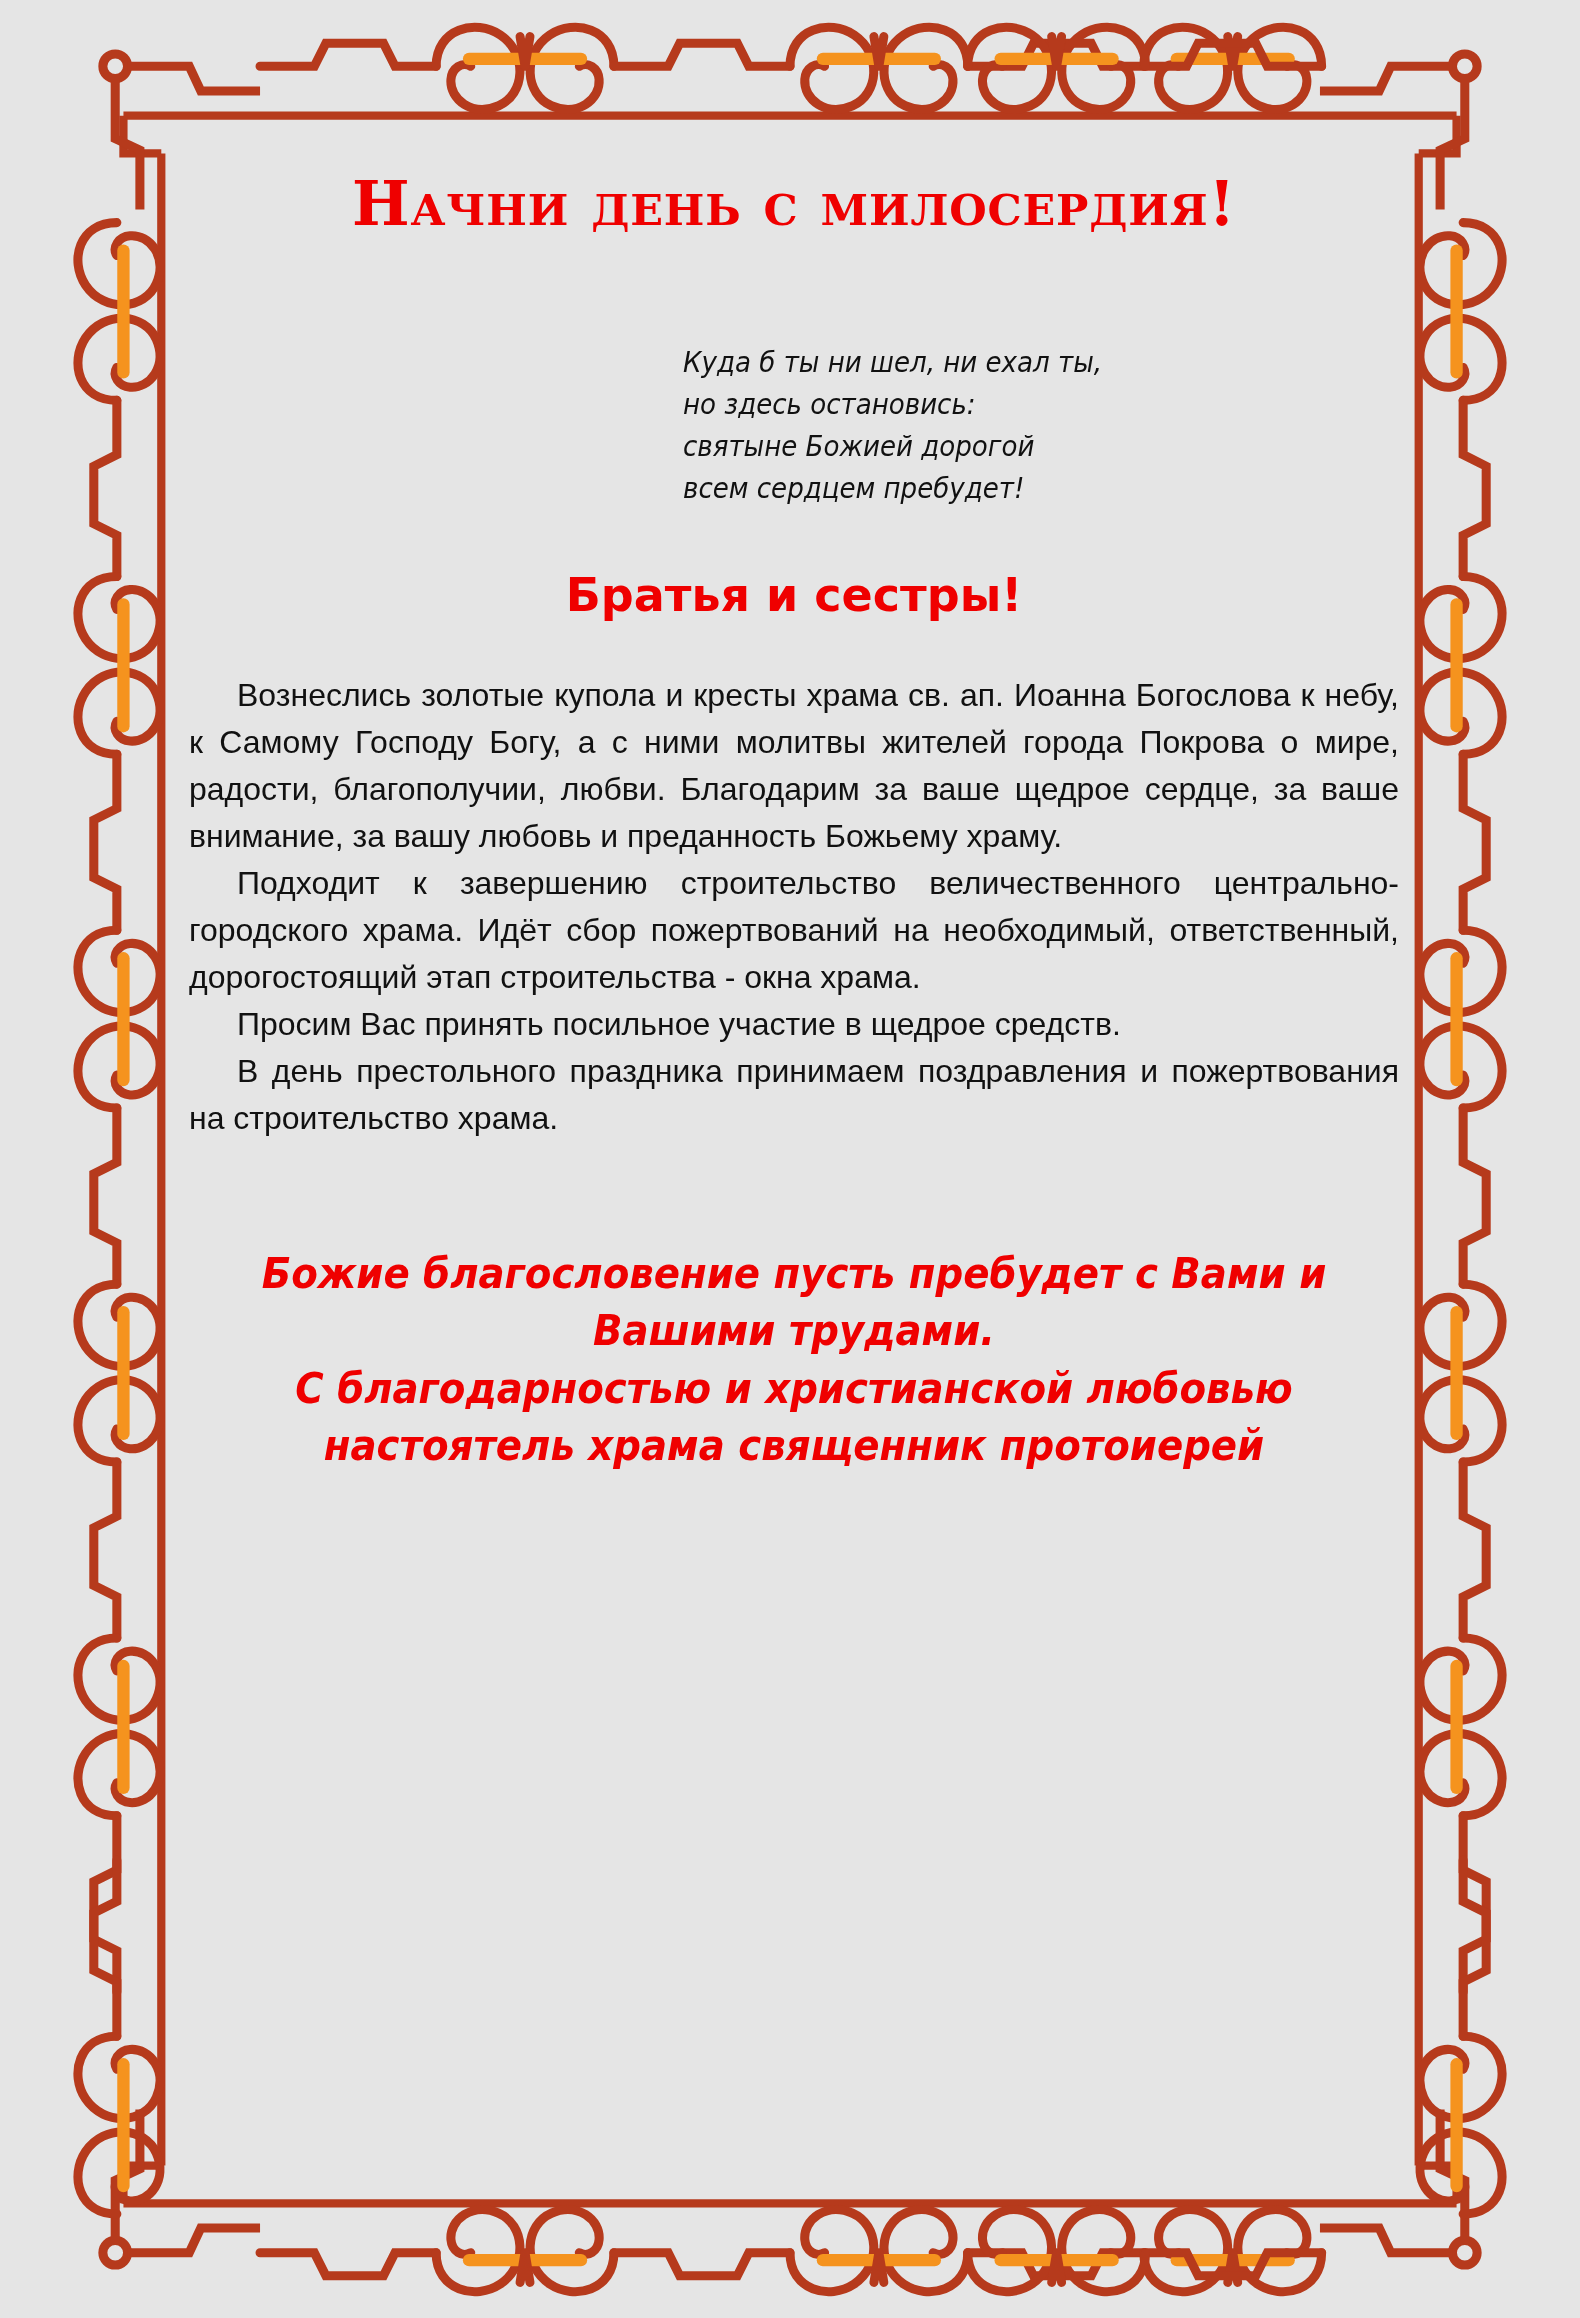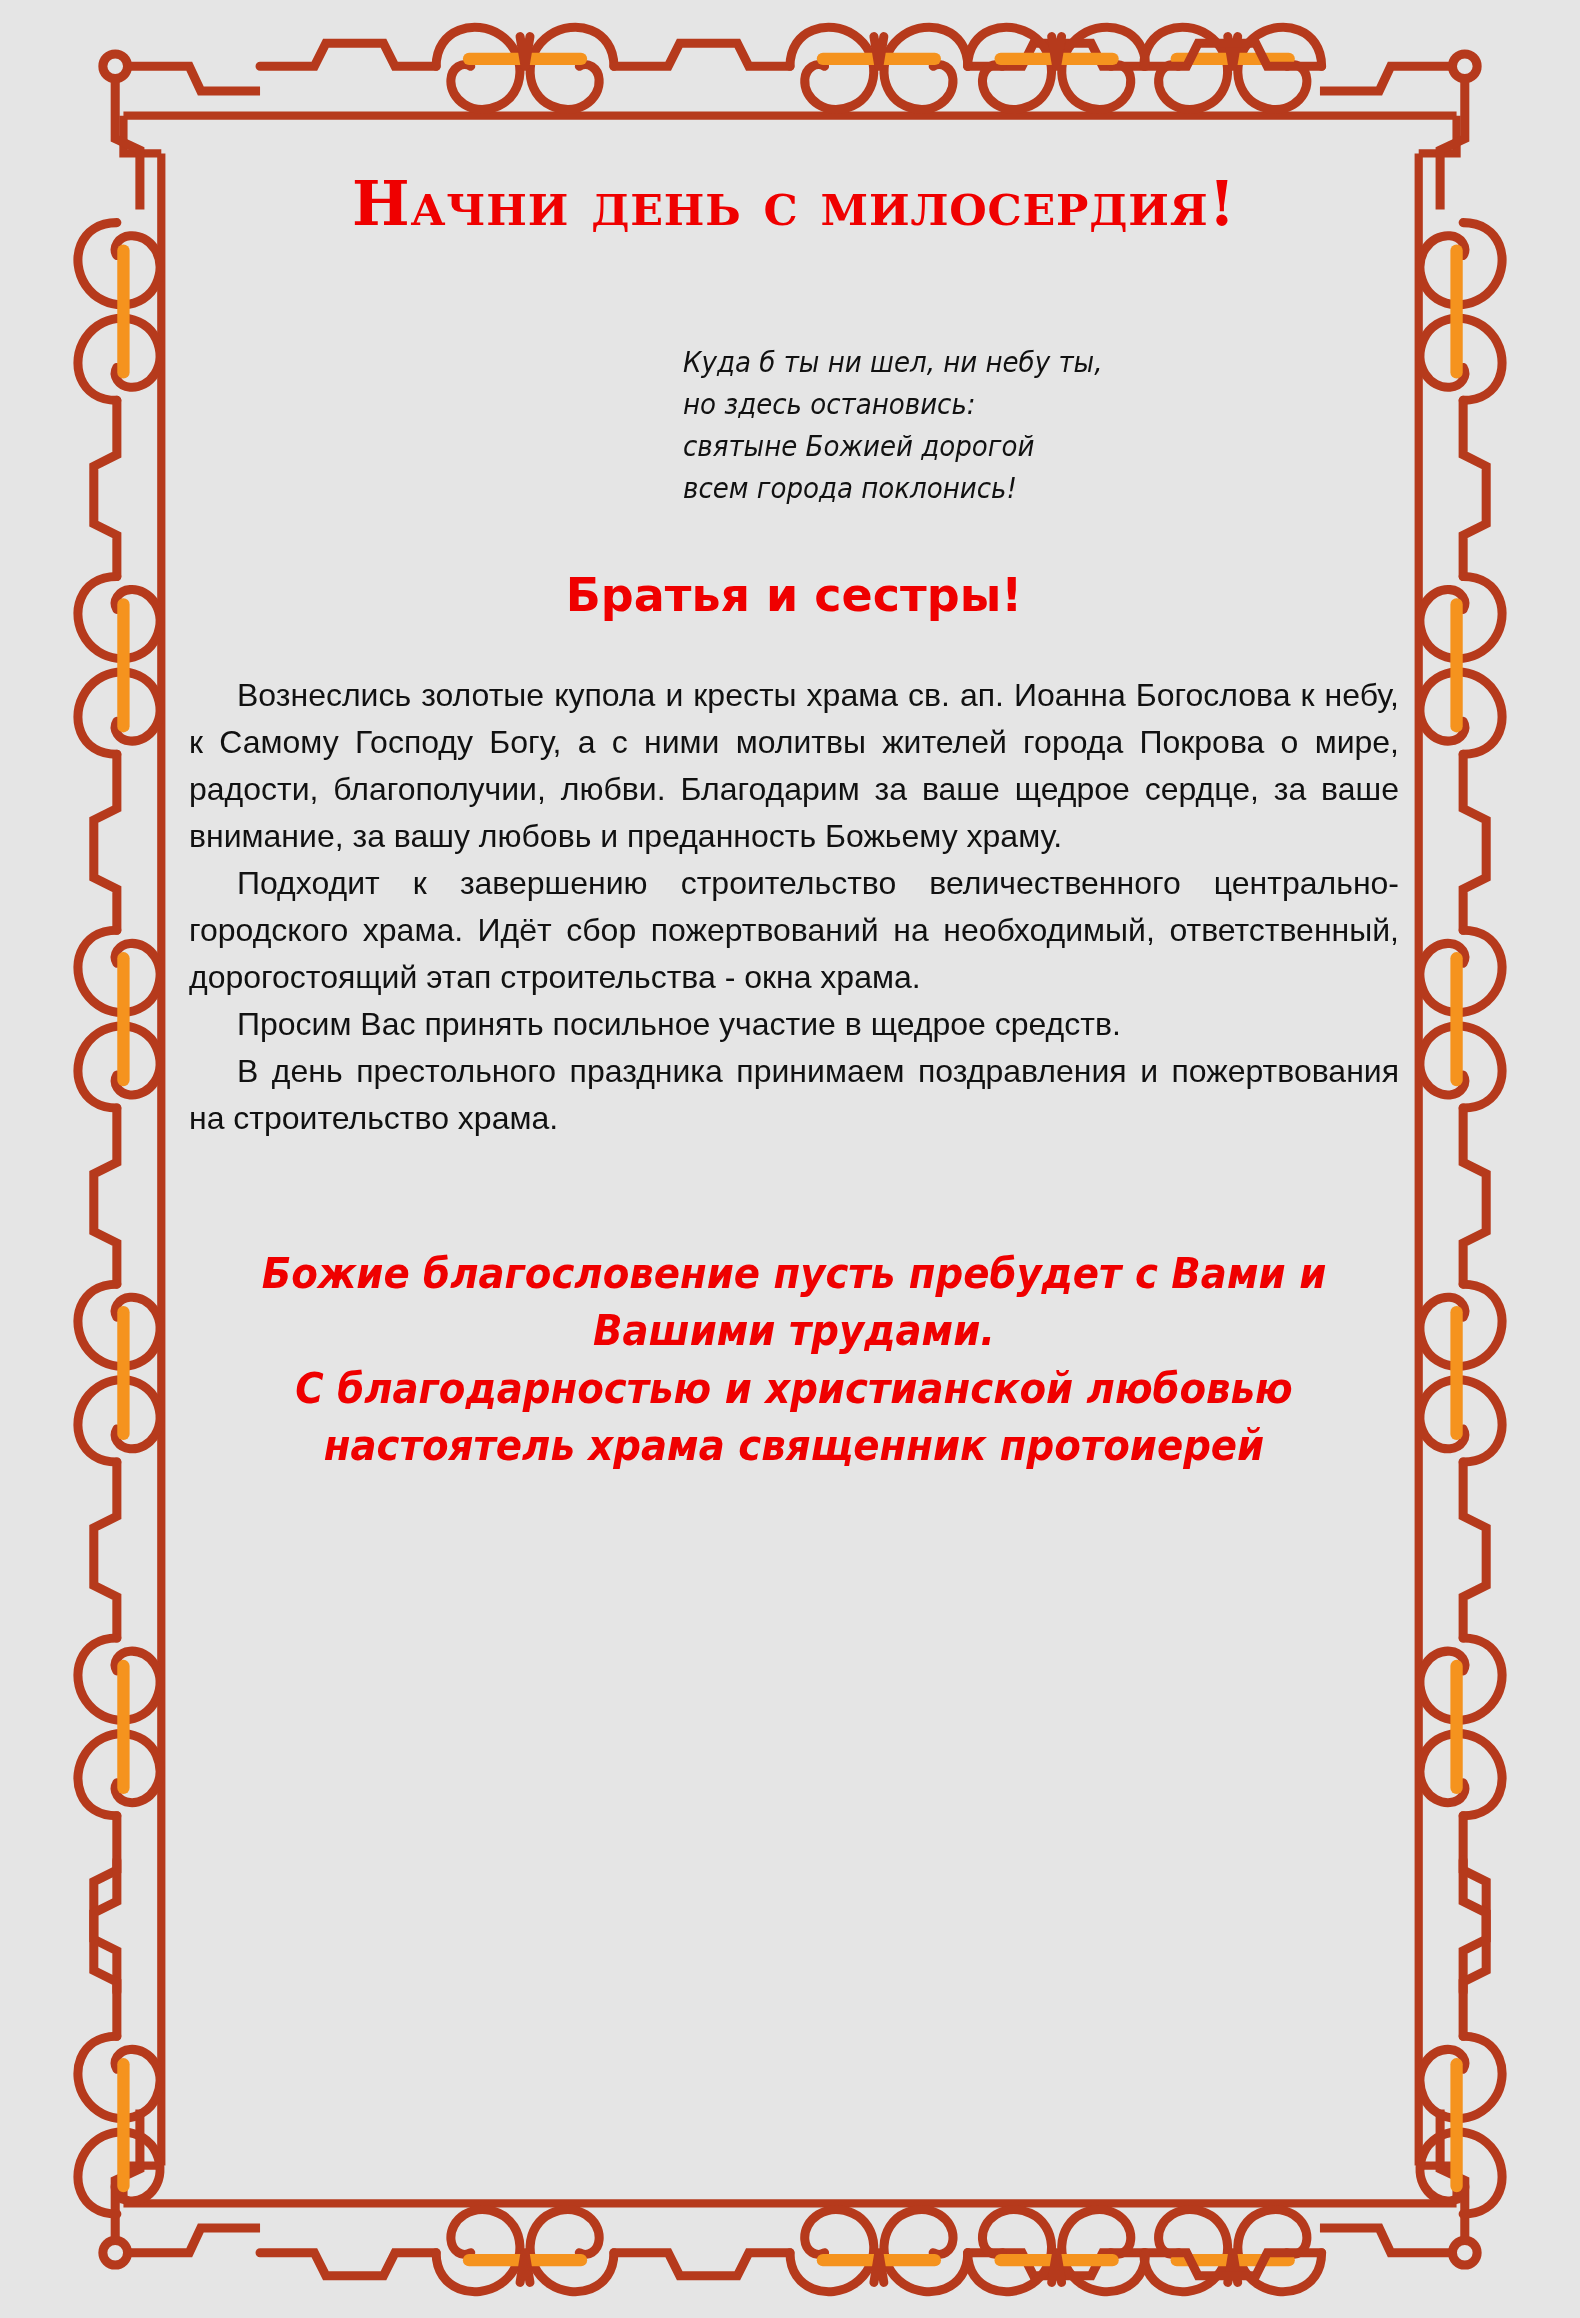--- a/index.html
+++ b/index.html
@@ -207,24 +207,24 @@
         <use href="#v-unit" x="86" y="2420" transform="translate(0,5110) scale(1,-1)"></use>
       </g>
     </svg>
   </div>
 
   <div class="content">
 
     <h1 class="doc-title">Начни день с милосердия!</h1>
 
     <div class="poem">
-      <span class="poem-line">Куда б ты ни шел, ни небу ты,</span>
+      <span class="poem-line">Куда б ты ни шел, ни ехал ты,</span>
       <span class="poem-line">но здесь остановись:</span>
       <span class="poem-line">святыне Божией дорогой</span>
-      <span class="poem-line">всем города поклонись!</span>
+      <span class="poem-line">всем сердцем пребудет!</span>
     </div>
 
     <h2 class="subtitle">Братья и сестры!</h2>
 
     <div class="body-block">
       <p>Вознеслись золотые купола и кресты храма св. ап. Иоанна Богослова к небу, к Самому Господу Богу, а с ними молитвы жителей города Покрова о мире, радости, благополучии, любви. Благодарим за ваше щедрое сердце, за ваше внимание, за вашу любовь и преданность Божьему храму.</p>
       <p>Подходит к завершению строительство величественного центрально-городского храма. Идёт сбор пожертвований на необходимый, ответственный, дорогостоящий этап строительства - окна храма.</p>
       <p> Просим Вас принять посильное участие в щедрое средств.</p>
       <p>В день престольного праздника принимаем поздравления и пожертвования на строительство храма.</p>
     </div>

